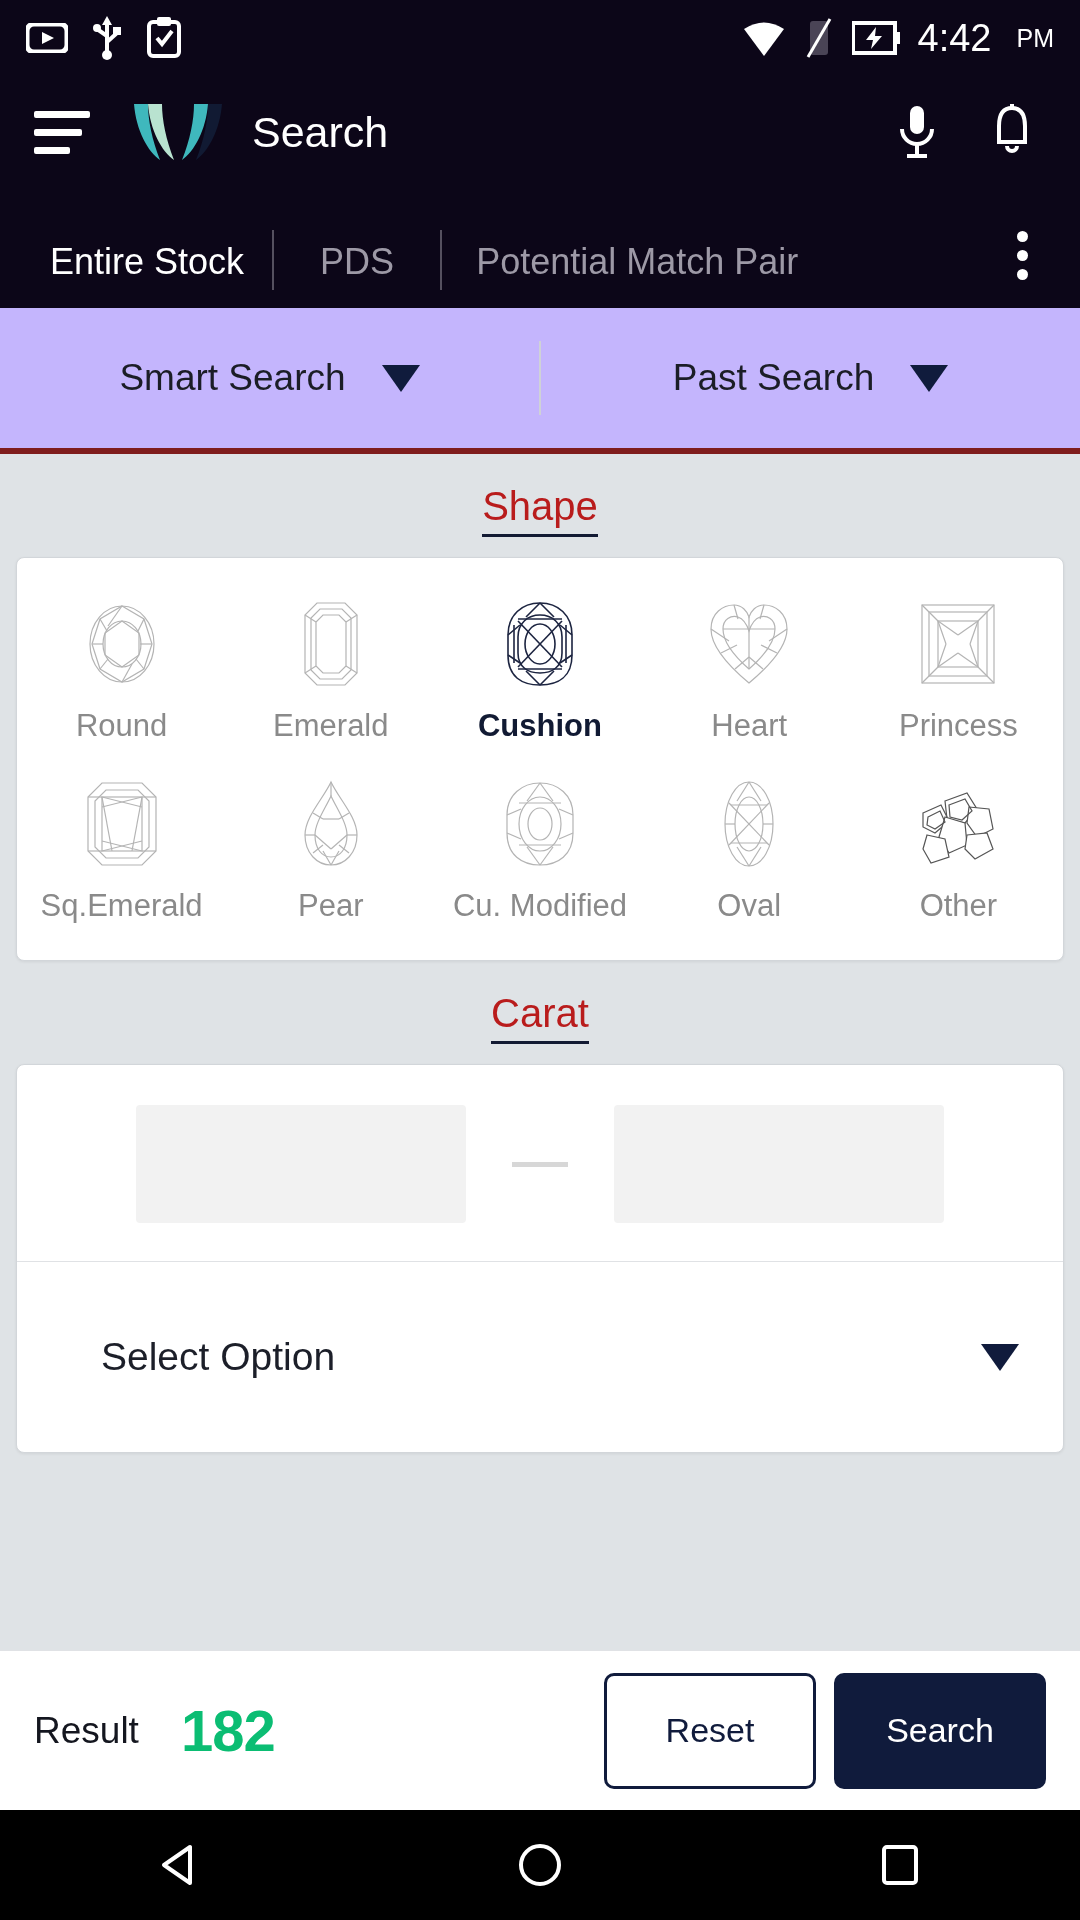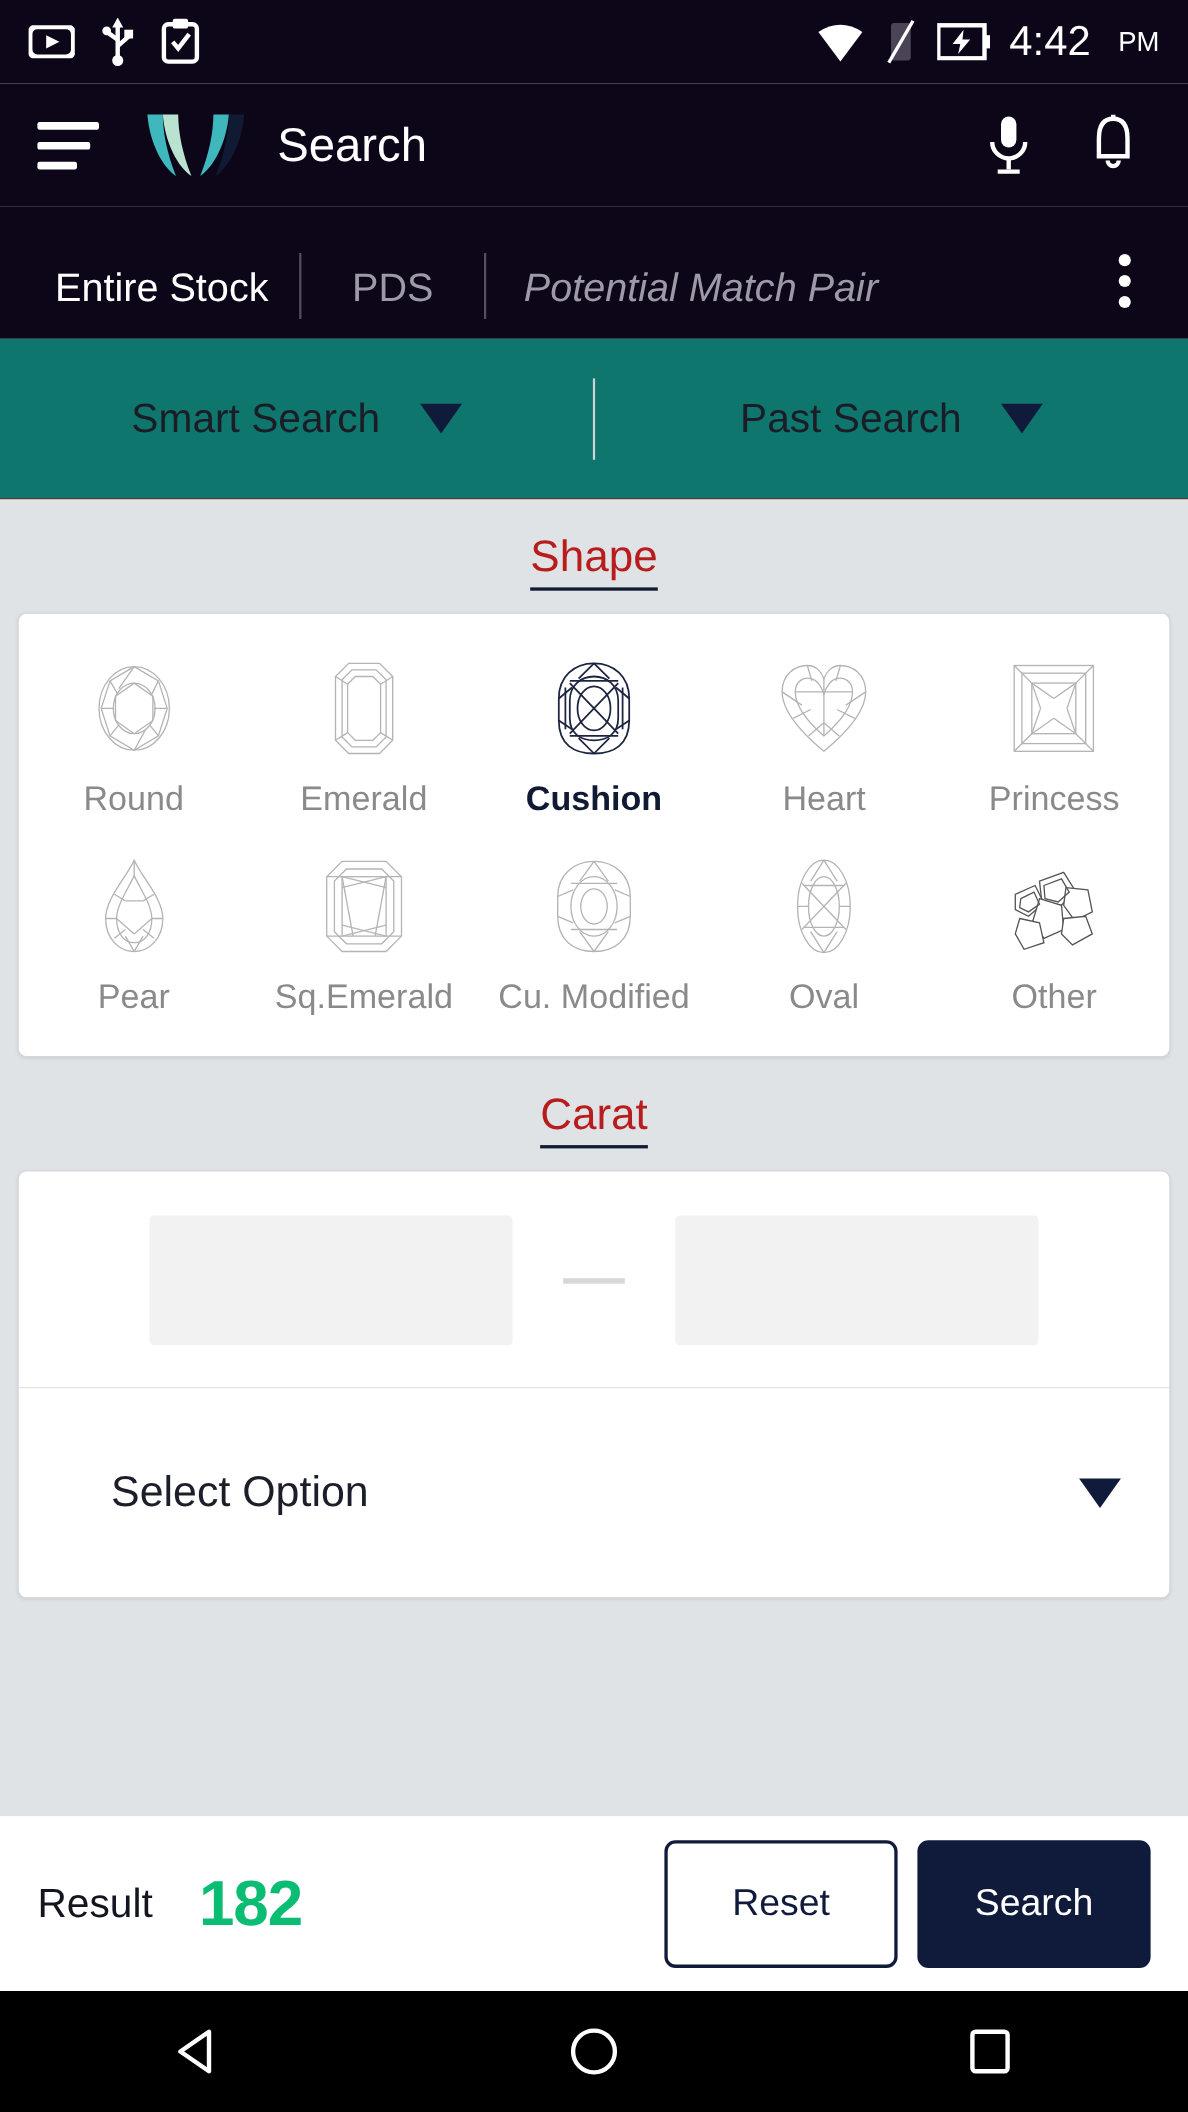--- a/index.html
+++ b/index.html
@@ -44,29 +44,29 @@
     padding: 0 28px 18px 28px; flex: 0 0 auto;
   }
   .tab {
     font-size: 36px; color: #9d99a6; white-space: nowrap;
     display: flex; align-items: center; height: 56px;
   }
   .tab.active { color: #ffffff; }
   .tab-sep { width: 2px; height: 60px; background: #55505f; margin: 0 0px; flex: 0 0 auto; }
   .t1 { padding: 0 28px 0 22px; }
   .t2 { padding: 0 46px; }
-  .t3 { padding: 0 34px; font-style: italic; }
+  .t3 { padding: 0 34px; }
   .kebab { margin-left: auto; width: 60px; height: 70px; display: flex; flex-direction: column;
            align-items: center; justify-content: center; gap: 8px; }
   .kebab i { width: 11px; height: 11px; border-radius: 50%; background: #fff; display: block; }
 
   
   .subbar {
-    background: #0f766e; height: 146px; display: flex; align-items: center;
-    flex: 0 0 auto; border-bottom: 1px solid #7f1d1d;
+    background: #c4b5fd; height: 146px; display: flex; align-items: center;
+    flex: 0 0 auto; border-bottom: 6px solid #7f1d1d;
   }
   .subbar-item {
     flex: 1 1 0; display: flex; align-items: center; justify-content: center; gap: 36px;
     height: 100%;
   }
   .subbar-item .lbl { font-size: 37px; color: #1b1d26; }
   .caret { width: 0; height: 0; border-left: 19px solid transparent; border-right: 19px solid transparent;
            border-top: 27px solid #101b3c; }
   .subbar-divider { width: 2px; height: 74px; background: #cfd2d7; flex: 0 0 auto; }
 
@@ -355,20 +355,41 @@
                 <line x1="20" y1="68" x2="28" y2="45"></line>
               <line x1="60" y1="22" x2="52" y2="45"></line>
                 <line x1="60" y1="68" x2="52" y2="45"></line>
             </svg>
           </div>
           <div class="shape-lbl">Princess</div>
         </div>
 
         <div class="shape-cell">
           <div class="shape-ico">
+            <svg width="76" height="90" viewBox="0 0 76 90" fill="none" stroke="#b4b4b4" stroke-width="1.2">
+              <polygon points="18,4 58,4 72,18 72,72 58,86 18,86 4,72 4,18"></polygon>
+              <polygon points="22,11 54,11 65,22 65,68 54,79 22,79 11,68 11,22"></polygon>
+              <rect x="18" y="18" width="40" height="54"></rect>
+              <line x1="4" y1="18" x2="18" y2="18"></line>
+                <line x1="72" y1="18" x2="58" y2="18"></line>
+              <line x1="4" y1="72" x2="18" y2="72"></line>
+                <line x1="72" y1="72" x2="58" y2="72"></line>
+              <line x1="18" y1="18" x2="58" y2="28"></line>
+                <line x1="58" y1="18" x2="18" y2="28"></line>
+              <line x1="18" y1="72" x2="58" y2="62"></line>
+                <line x1="58" y1="72" x2="18" y2="62"></line>
+              <line x1="18" y1="18" x2="28" y2="72"></line>
+                <line x1="58" y1="18" x2="48" y2="72"></line>
+            </svg>
+          </div>
+          <div class="shape-lbl">Sq.Emerald</div>
+        </div>
+
+        <div class="shape-cell">
+          <div class="shape-ico">
             <svg width="60" height="90" viewBox="0 0 60 90" fill="none" stroke="#b4b4b4" stroke-width="1.2">
               <path d="M30 3 C38 20 56 38 56 56 C56 74 44 86 30 86 C16 86 4 74 4 56 C4 38 22 20 30 3 Z"></path>
               <path d="M30 17 C36 30 46 44 46 56 C46 70 39 78 30 78 C21 78 14 70 14 56 C14 44 24 30 30 17 Z"></path>
               <line x1="30" y1="3" x2="30" y2="17"></line>
               <line x1="12" y1="34" x2="22" y2="40"></line>
                 <line x1="48" y1="34" x2="38" y2="40"></line>
               <line x1="4" y1="56" x2="14" y2="56"></line>
                 <line x1="56" y1="56" x2="46" y2="56"></line>
               <line x1="12" y1="74" x2="22" y2="66"></line>
                 <line x1="48" y1="74" x2="38" y2="66"></line>
@@ -377,41 +398,20 @@
               <line x1="14" y1="56" x2="30" y2="70"></line>
                 <line x1="46" y1="56" x2="30" y2="70"></line>
               <line x1="22" y1="40" x2="38" y2="40"></line>
             </svg>
           </div>
           <div class="shape-lbl">Pear</div>
         </div>
 
         <div class="shape-cell">
           <div class="shape-ico">
-            <svg width="76" height="90" viewBox="0 0 76 90" fill="none" stroke="#b4b4b4" stroke-width="1.2">
-              <polygon points="18,4 58,4 72,18 72,72 58,86 18,86 4,72 4,18"></polygon>
-              <polygon points="22,11 54,11 65,22 65,68 54,79 22,79 11,68 11,22"></polygon>
-              <rect x="18" y="18" width="40" height="54"></rect>
-              <line x1="4" y1="18" x2="18" y2="18"></line>
-                <line x1="72" y1="18" x2="58" y2="18"></line>
-              <line x1="4" y1="72" x2="18" y2="72"></line>
-                <line x1="72" y1="72" x2="58" y2="72"></line>
-              <line x1="18" y1="18" x2="58" y2="28"></line>
-                <line x1="58" y1="18" x2="18" y2="28"></line>
-              <line x1="18" y1="72" x2="58" y2="62"></line>
-                <line x1="58" y1="72" x2="18" y2="62"></line>
-              <line x1="18" y1="18" x2="28" y2="72"></line>
-                <line x1="58" y1="18" x2="48" y2="72"></line>
-            </svg>
-          </div>
-          <div class="shape-lbl">Sq.Emerald</div>
-        </div>
-
-        <div class="shape-cell">
-          <div class="shape-ico">
             <svg width="74" height="90" viewBox="0 0 74 90" fill="none" stroke="#b4b4b4" stroke-width="1.2">
               <path d="M37 4 C55 4 70 16 70 36 L70 54 C70 76 55 86 37 86 C19 86 4 76 4 54 L4 36 C4 16 19 4 37 4 Z"></path>
               <ellipse cx="37" cy="45" rx="21" ry="27"></ellipse>
               <ellipse cx="37" cy="45" rx="12" ry="16"></ellipse>
               <line x1="37" y1="4" x2="24" y2="22"></line>
                 <line x1="37" y1="4" x2="50" y2="22"></line>
               <line x1="4" y1="36" x2="18" y2="30"></line>
                 <line x1="70" y1="36" x2="56" y2="30"></line>
               <line x1="4" y1="54" x2="18" y2="60"></line>
                 <line x1="70" y1="54" x2="56" y2="60"></line>

